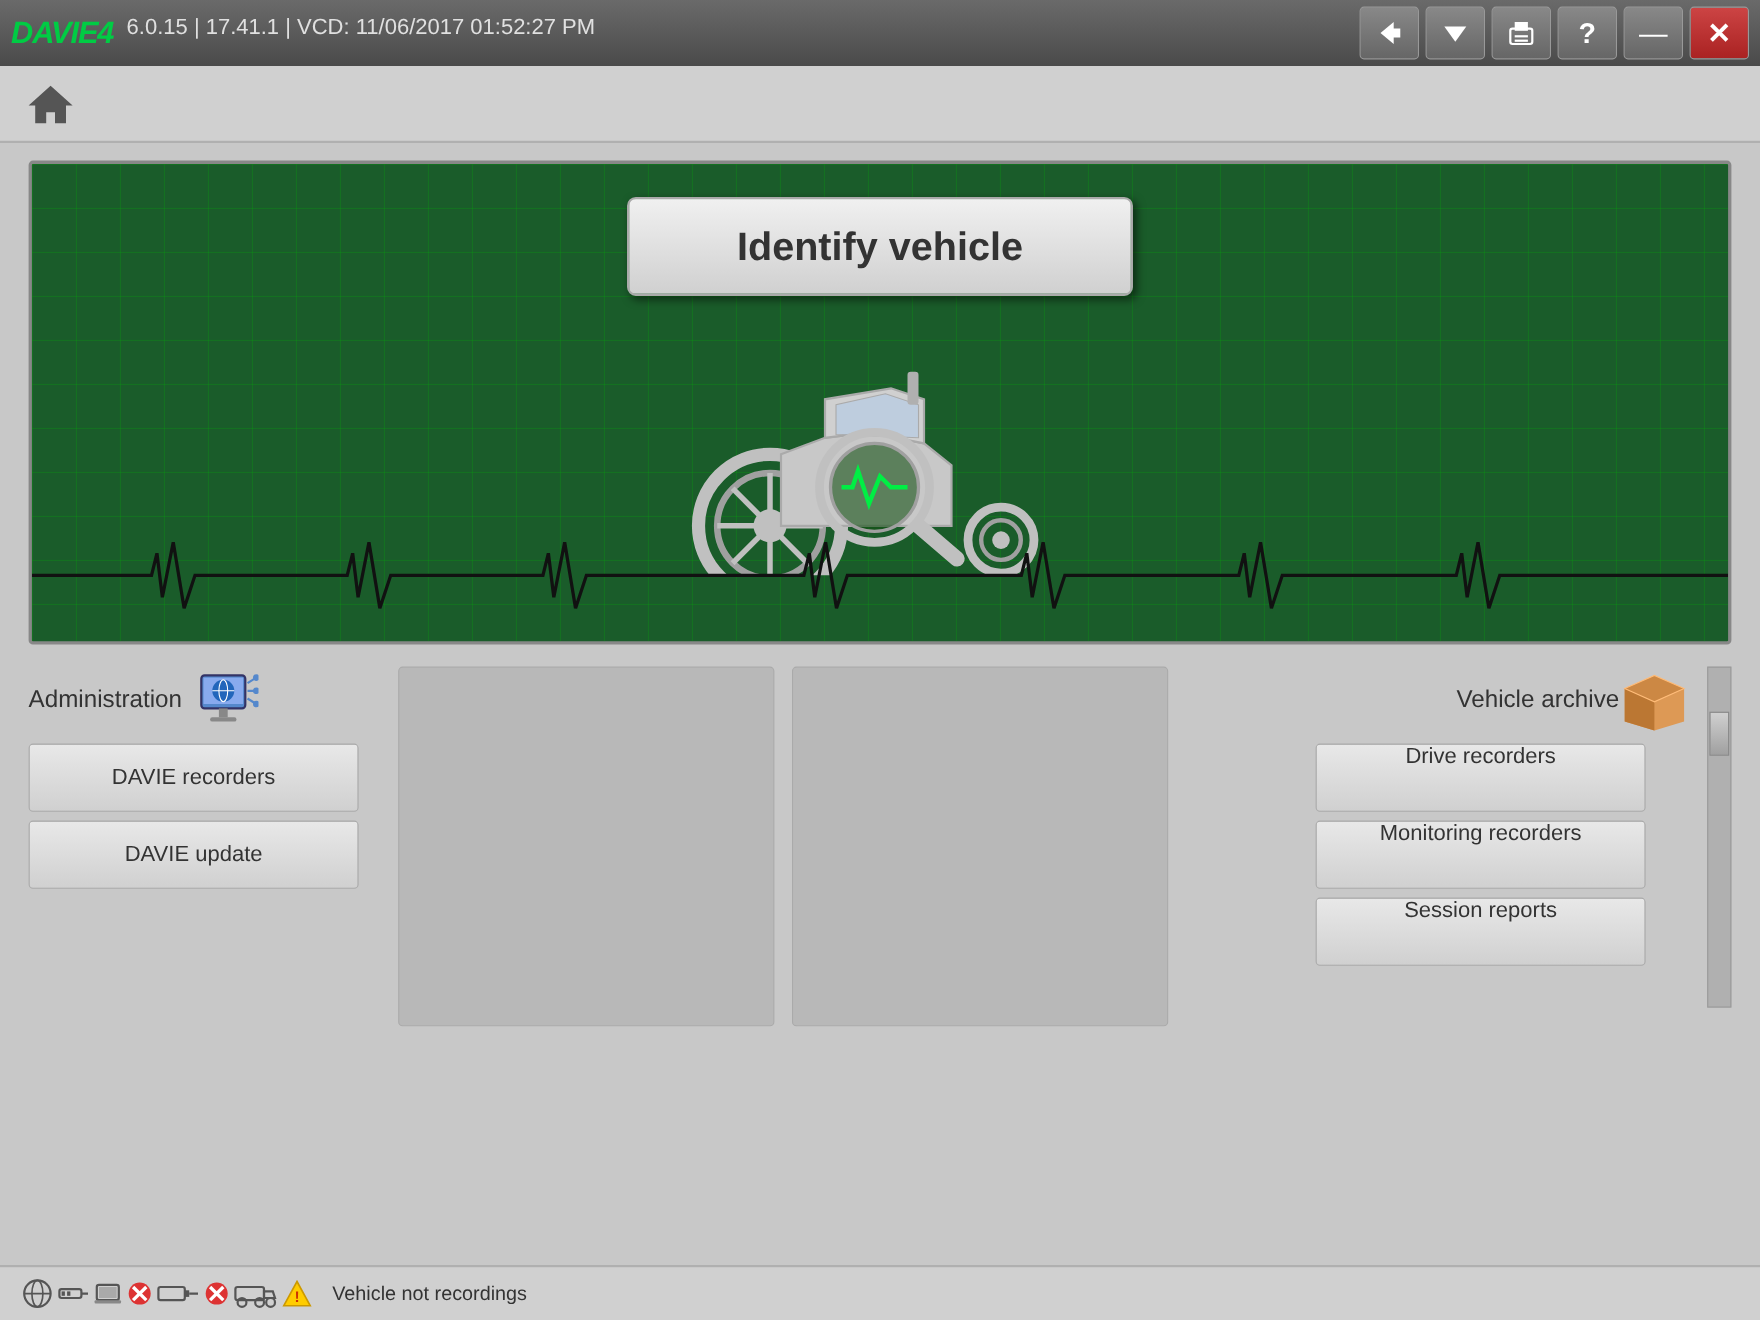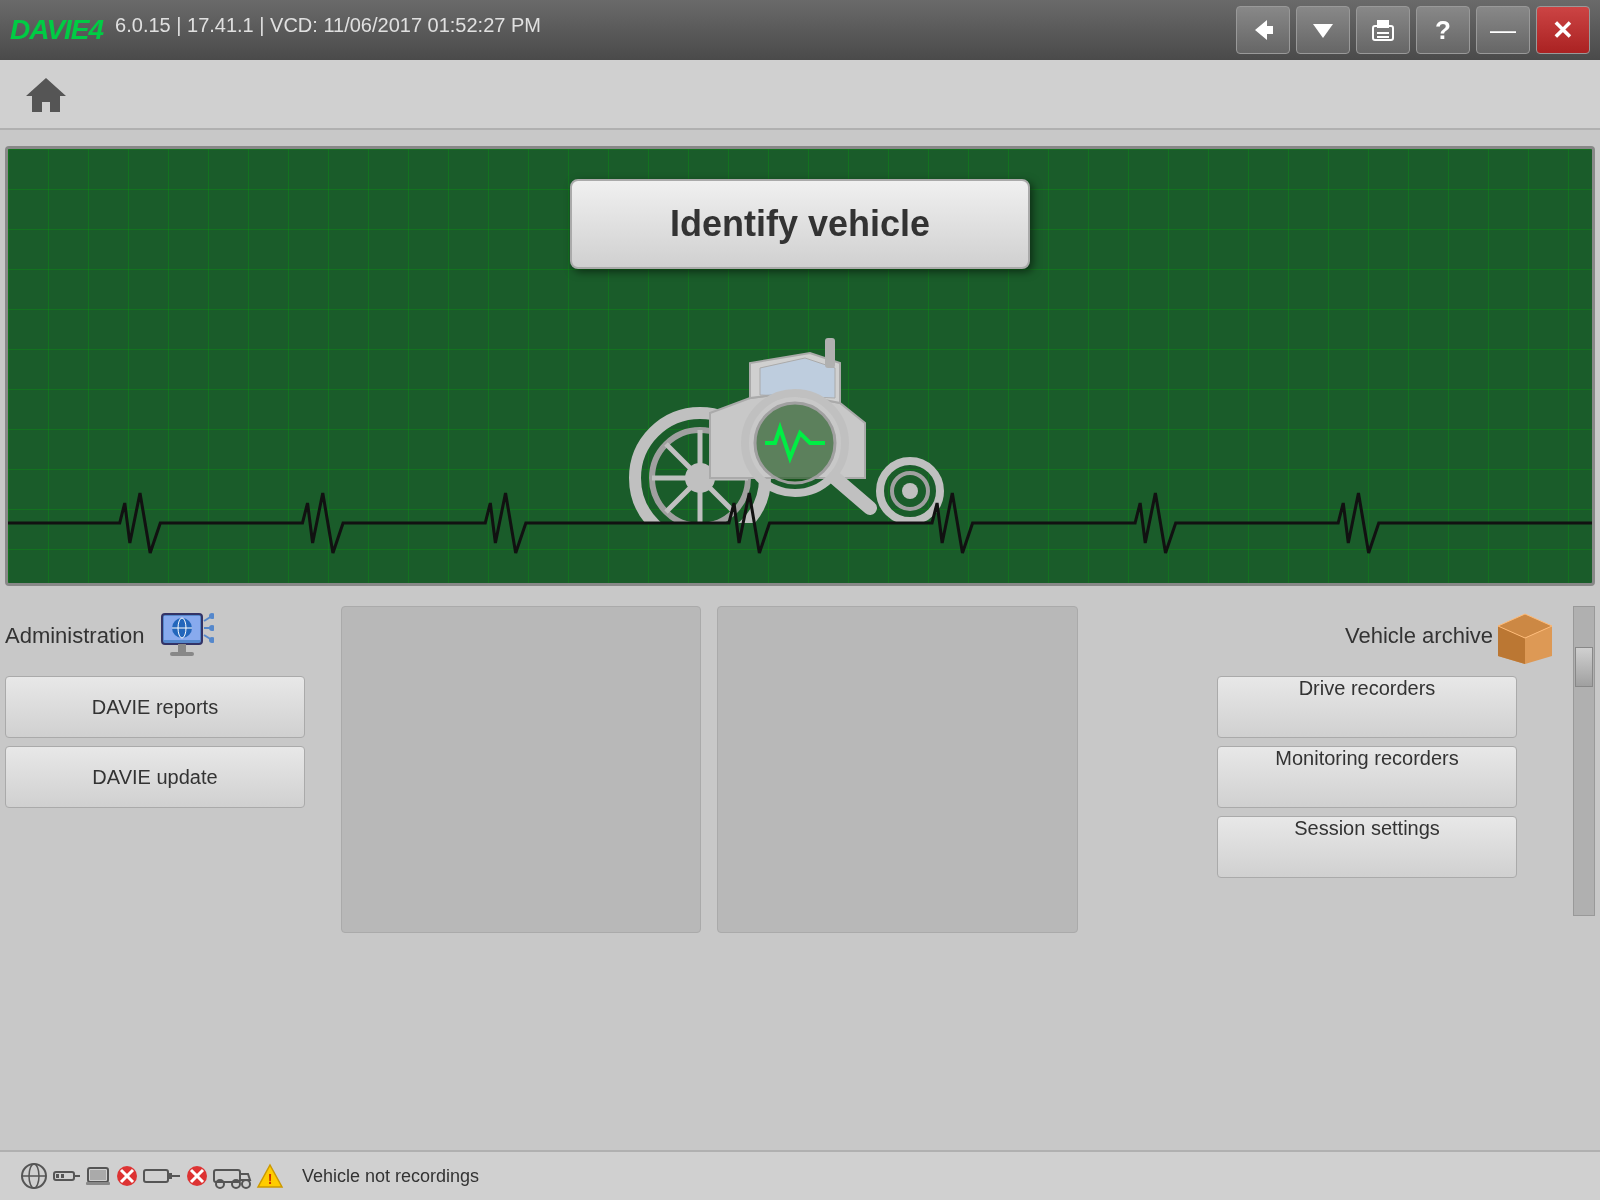--- a/index.html
+++ b/index.html
@@ -88,21 +88,21 @@
       justify-content: center;
       cursor: pointer;
       font-size: 30px;
       color: #555;
     }
 
     
     #main {
       width: 100%;
       background: #c8c8c8;
-      padding: 16px 5px;
+      padding: 16px 26px;
     }
 
     
     #monitor-panel {
       width: 100%;
       height: 440px;
       background: #1a5c2a;
       border: 3px solid #888;
       border-radius: 4px;
       position: relative;
@@ -425,21 +425,21 @@
             <circle cx="58" cy="10" r="3" fill="#5588cc"></circle>
             <line x1="50" y1="22" x2="58" y2="22" stroke="#5588cc" stroke-width="2"></line>
             <circle cx="58" cy="22" r="3" fill="#5588cc"></circle>
             <line x1="50" y1="29" x2="58" y2="34" stroke="#5588cc" stroke-width="2"></line>
             <circle cx="58" cy="34" r="3" fill="#5588cc"></circle>
           </svg>
         </div>
       </div>
 
       <button class="admin-btn">
-        <span>DAVIE reports</span>
+        <span>DAVIE recorders</span>
       </button>
       <button class="admin-btn">
         <span>DAVIE update</span>
       </button>
     </div>
 
     <div class="empty-panel"></div>
 
     <div class="empty-panel"></div>
 
@@ -463,21 +463,21 @@
         </div>
       </div>
 
       <button class="archive-btn">
         <span>Drive recorders</span>
       </button>
       <button class="archive-btn">
         <span>Monitoring recorders</span>
       </button>
       <button class="archive-btn">
-        <span>Session settings</span>
+        <span>Session reports</span>
       </button>
     </div>
 
     <div id="right-scrollbar">
       <div id="scrollbar-thumb"></div>
     </div>
 
   </div>
 </div>
 

